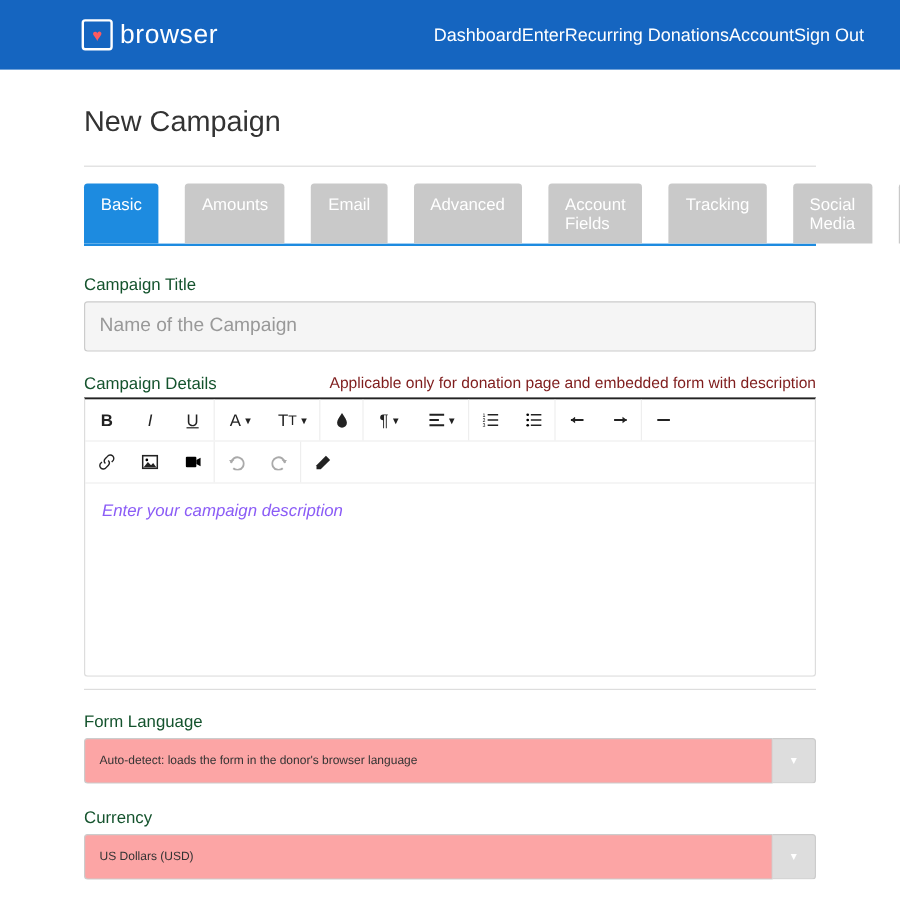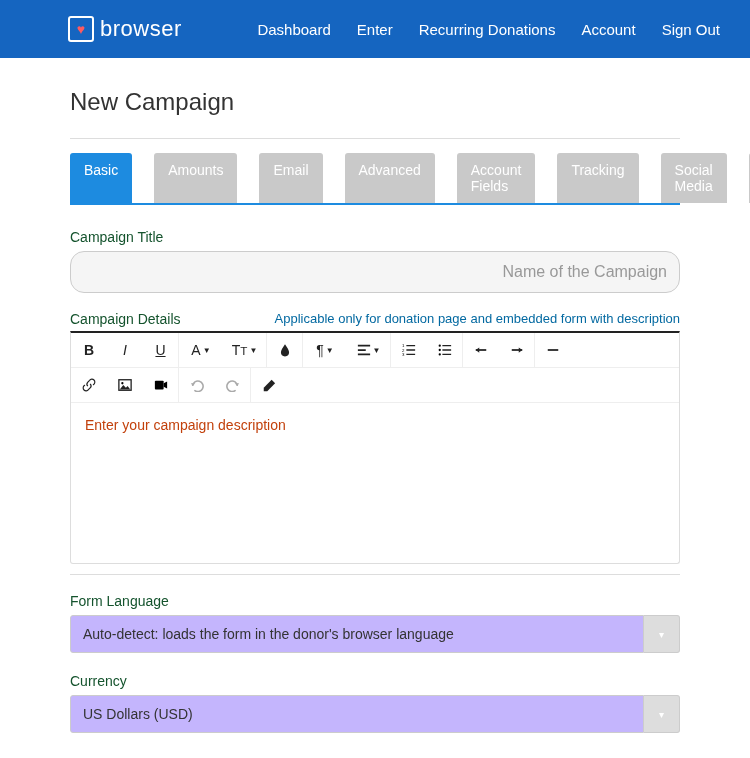--- a/index.html
+++ b/index.html
@@ -2,46 +2,46 @@
 <html><head>
 <meta charset="utf-8">
 <style>
   * { box-sizing: border-box; margin: 0; padding: 0; }
   body { font-family: -apple-system, Helvetica, Arial, sans-serif; width: 750px; background: #fff; color: #333; }
   .topbar { background: #1565c0; height: 58px; display: flex; align-items: center; padding: 0 30px 0 68px; }
   .logo { display: flex; align-items: center; gap: 6px; margin-right: auto; }
   .logo-icon { width: 26px; height: 26px; border: 2px solid #fff; border-radius: 3px; display: flex; align-items: center; justify-content: center; }
   .logo-heart { color: #ff5a5f; font-size: 14px; line-height: 1; }
   .logo-text { color: #fff; font-size: 22px; font-weight: 500; letter-spacing: 0.5px; }
-  .nav { display: flex; align-items: center; gap: 26px; }
+  .nav { display: flex; align-items: center; }
   .nav a { color: #fff; text-decoration: none; font-size: 15px; font-weight: 500; }
   .content { padding: 30px 70px 20px 70px; }
   h1 { font-size: 24px; font-weight: 400; color: #333; margin-bottom: 22px; }
   .hr { border: none; border-top: 1px solid #ddd; margin-bottom: 14px; }
   .tabs { display: flex; gap: 22px; border-bottom: 2px solid #1d8be0; padding-bottom: 0; margin-bottom: 24px; }
   .tab { background: #c9c9c9; color: #fff; padding: 9px 14px; font-size: 14px; border-radius: 3px 3px 0 0; cursor: pointer; }
   .tab.active { background: #1d8be0; }
   .label { font-size: 14px; color: #14532d; margin-bottom: 6px; }
   .label-row { display: flex; justify-content: space-between; align-items: flex-start; margin-bottom: 4px; }
-  .hint { font-size: 13px; color: #0369a1; }
-  .text-input { width: 100%; height: 42px; border: 1px solid #ccc; background: #f5f5f5; border-radius: 14px; padding: 0 12px; font-size: 16px; color: #333; margin-bottom: 18px; text-align: right; }
+  .hint { font-size: 13px; color: #7f1d1d; }
+  .text-input { width: 100%; height: 42px; border: 1px solid #ccc; background: #f5f5f5; border-radius: 3px; padding: 0 12px; font-size: 16px; color: #333; margin-bottom: 18px; }
   .text-input::placeholder { color: #999; }
   .editor { border: 1px solid #ddd; border-top: 2px solid #222; border-radius: 0 0 3px 3px; margin-bottom: 10px; }
   .toolbar { display: flex; flex-wrap: wrap; border-bottom: 1px solid #eee; }
   .toolbar-row { display: flex; width: 100%; border-bottom: 1px solid #eee; }
   .toolbar-row:last-child { border-bottom: none; }
   .tbtn { width: 36px; height: 34px; display: flex; align-items: center; justify-content: center; font-size: 14px; color: #222; cursor: pointer; position: relative; }
   .tbtn.sep { border-right: 1px solid #eee; }
   .tbtn .caret { font-size: 8px; margin-left: 2px; }
   .tbtn.wide { width: 44px; }
   .tbtn svg { width: 14px; height: 14px; }
-  .editor-body { min-height: 160px; padding: 14px; font-size: 14px; color: #c2410c; }
+  .editor-body { min-height: 160px; padding: 14px; font-size: 14px; color: #8b5cf6; font-style: italic; }
   .sep-line { border: none; border-top: 1px solid #ddd; margin: 10px 0 18px 0; }
   .select-wrap { display: flex; margin-bottom: 20px; }
-  .select-field { flex: 1; height: 38px; border: 1px solid #ccc; border-radius: 3px 0 0 3px; padding: 0 12px; display: flex; align-items: center; font-size: 14px; color: #333; background: #c4b5fd; }
+  .select-field { flex: 1; height: 38px; border: 1px solid #ccc; border-radius: 3px 0 0 3px; padding: 0 12px; display: flex; align-items: center; font-size: 10px; color: #333; background: #fca5a5; }
   .select-btn { width: 36px; background: #ddd; border: 1px solid #ccc; border-left: none; border-radius: 0 3px 3px 0; display: flex; align-items: center; justify-content: center; color: #fff; cursor: pointer; font-size: 10px;}
   .muted { color: #aaa; }
 </style>
 </head>
 <body>
 
 <div class="topbar">
   <div class="logo">
     <span class="logo-icon">
         <span class="logo-heart">♥</span>

